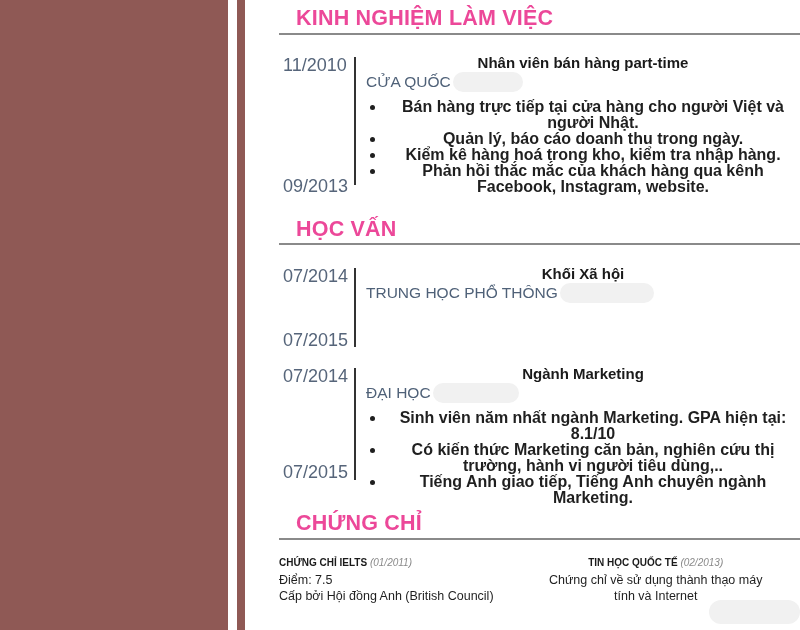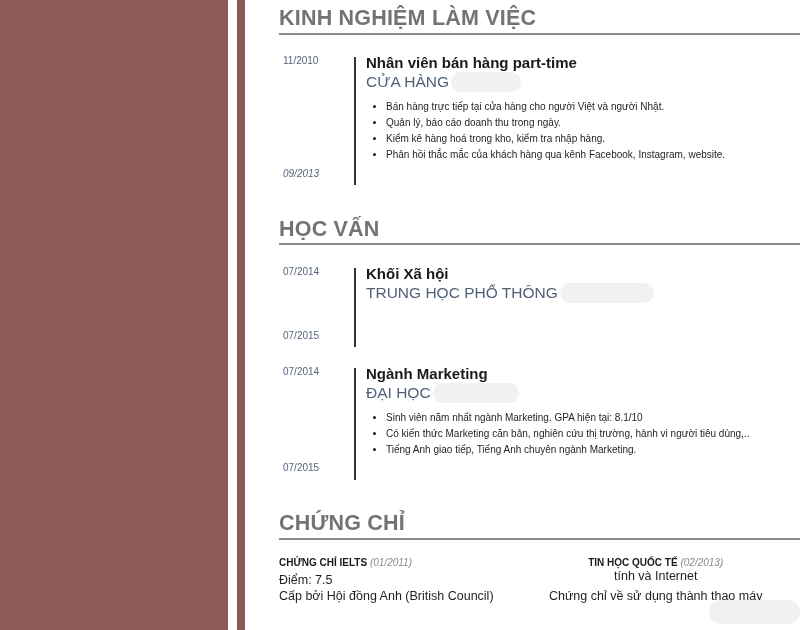--- a/index.html
+++ b/index.html
@@ -5,33 +5,33 @@
   html, body { margin:0; padding:0; }
   body {
     width:800px; height:630px; overflow:hidden; background:#fff;
     position:relative; font-family:"Liberation Sans", sans-serif; color:#1a1a1a;
   }
   .sidebar { position:absolute; left:0; top:0; width:228px; height:630px; background:#8f5955; }
   .stripe { position:absolute; left:237px; top:0; width:8px; height:630px; background:#8f5955; }
   .main { position:absolute; left:279px; top:0; width:521px; }
 
   .sec-title {
-    position:absolute; left:0; font-size:21.5px; font-weight:bold; color:#737373;
+    position:absolute; left:17px; font-size:21.5px; font-weight:bold; color:#ec4899;
     letter-spacing:0.2px; white-space:nowrap;
   }
   .sec-rule { position:absolute; left:0; width:521px; height:2px; background:#8a8a8a; }
 
   .entry { position:absolute; left:0; width:521px; }
-  .date { position:absolute; left:4px; font-size:10px; color:#56657a; }
+  .date { position:absolute; left:4px; font-size:18px; color:#56657a; }
   .vline { position:absolute; left:75px; width:2px; background:#333; }
-  .body { position:absolute; left:87px; right:0; }
+  .body { position:absolute; left:87px; right:0;text-align:center; }
   .job-title { font-size:15px; font-weight:bold; color:#1a1a1a; line-height:19px; font-weight:600; }
   .org { font-size:15.5px; color:#4f6178; line-height:20px; display:flex; align-items:center; }
   .blur { display:inline-block; height:20px; border-radius:10px; background:#f1f1f1; margin-left:2px; }
-  ul.bullets { margin:7px 0 0 0; padding:0 0 0 20px; font-size:10px; line-height:16px; color:#1f1f1f; }
+  ul.bullets { margin:7px 0 0 0; padding:0 0 0 20px; font-size:16px; line-height:16px; color:#1f1f1f;font-weight:bold; }
   ul.bullets li { padding-left:0; }
 
   .cert { position:absolute; top:557px; }
   .cert-title { font-size:10px; color:#1a1a1a; font-weight:600; white-space:nowrap; }
   .cert-date { font-style:italic; color:#8a8a8a; font-weight:normal; }
   .cert-line { font-size:12.5px; line-height:16px; color:#1f1f1f; }
   .blur2 { position:absolute; left:709px; top:600px; width:91px; height:24px; border-radius:12px; background:#f1f1f1; }
 </style>
 </head>
 <body>
@@ -39,26 +39,26 @@
 <div class="sidebar"></div>
 <div class="stripe"></div>
 
 <div class="main">
 
   <div class="sec-title" style="top:6px;">KINH NGHIỆM LÀM VIỆC</div>
   <div class="sec-rule" style="top:33px;"></div>
 
   <div class="entry" style="top:53px; height:135px;">
     <div class="date" style="top:2px;">11/2010</div>
-    <div class="date" style="top:115px;font-style:italic;">09/2013</div>
+    <div class="date" style="top:123px;">09/2013</div>
     <div class="vline" style="top:4px; height:128px;"></div>
     <div class="body">
       <div class="job-title">Nhân viên bán hàng part-time</div>
       <div class="org">
-        <span>CỬA HÀNG</span>
+        <span>CỬA QUỐC</span>
         <span class="blur" style="width:70px;"></span>
       </div>
       <ul class="bullets">
         <li>Bán hàng trực tiếp tại cửa hàng cho người Việt và người Nhật.</li>
         <li>Quản lý, báo cáo doanh thu trong ngày.</li>
         <li>Kiểm kê hàng hoá trong kho, kiểm tra nhập hàng.</li>
         <li>Phản hồi thắc mắc của khách hàng qua kênh Facebook, Instagram, website.</li>
       </ul>
     </div>
   </div>
@@ -107,18 +107,18 @@
     </div>
     <div class="cert-line" style="margin-top:4px;">Điểm: 7.5</div>
     <div class="cert-line">Cấp bởi Hội đồng Anh (British Council)</div>
   </div>
 
   <div class="cert" style="left:270px;text-align:center;">
     <div class="cert-title">
       <span>TIN HỌC QUỐC TẾ</span>
       <span class="cert-date">(02/2013)</span>
     </div>
+    <div class="cert-line" style="margin-top:4px;">Chứng chỉ về sử dụng thành thạo máy</div>
     <div class="cert-line">tính và Internet</div>
-    <div class="cert-line" style="margin-top:4px;">Chứng chỉ về sử dụng thành thạo máy</div>
   </div>
 </div>
 
 <div class="blur2"></div>
 
 </body></html>

